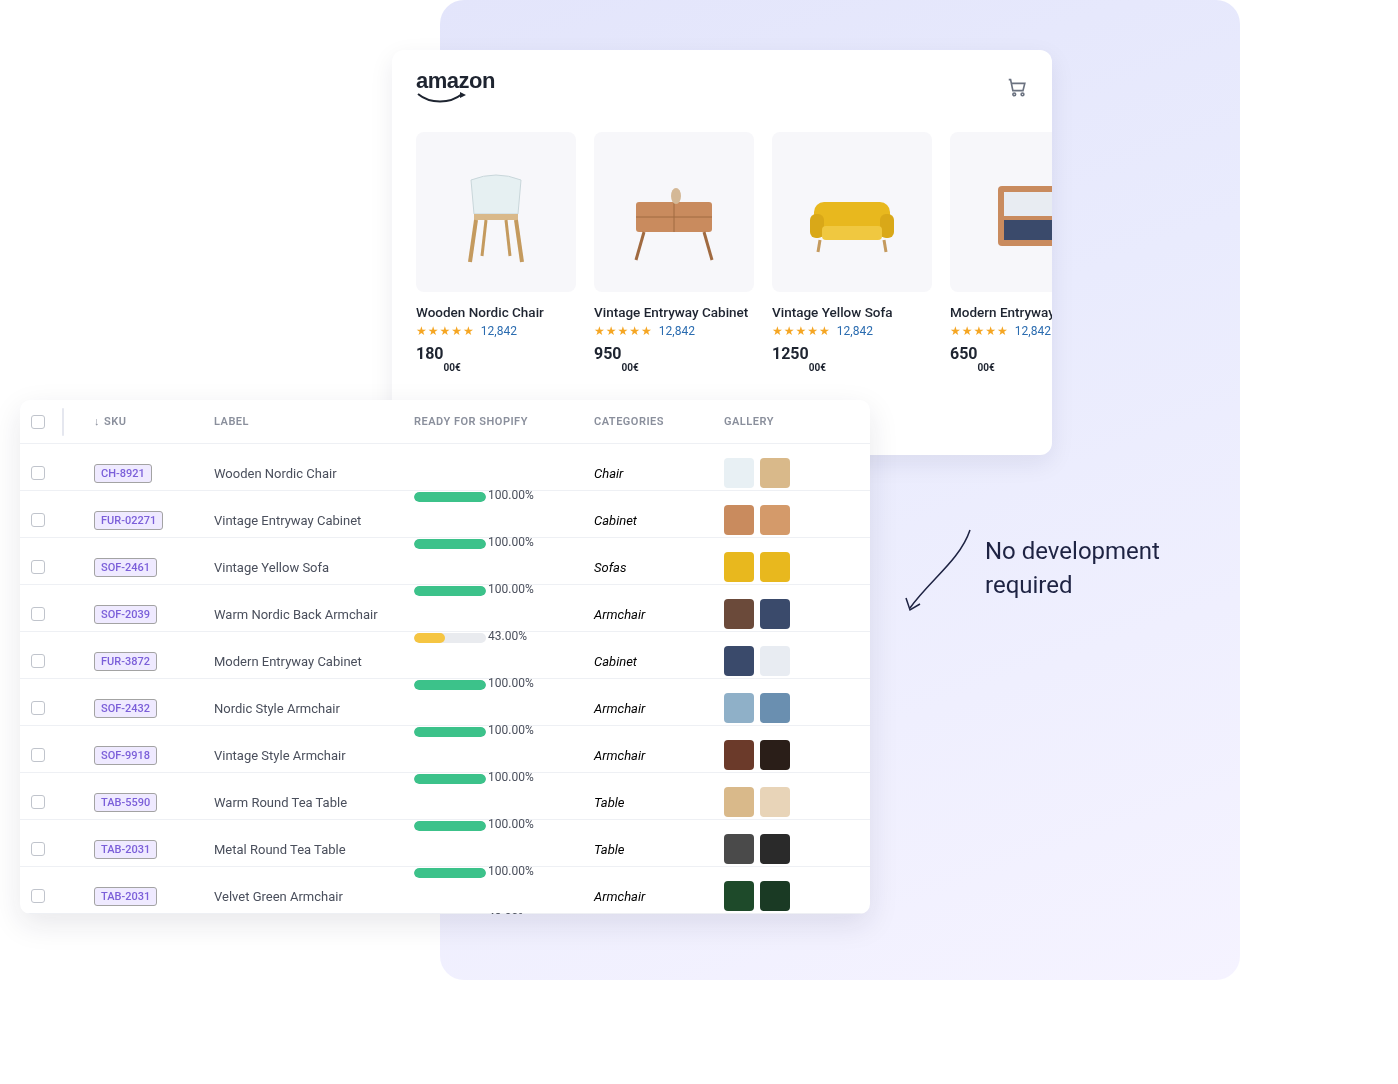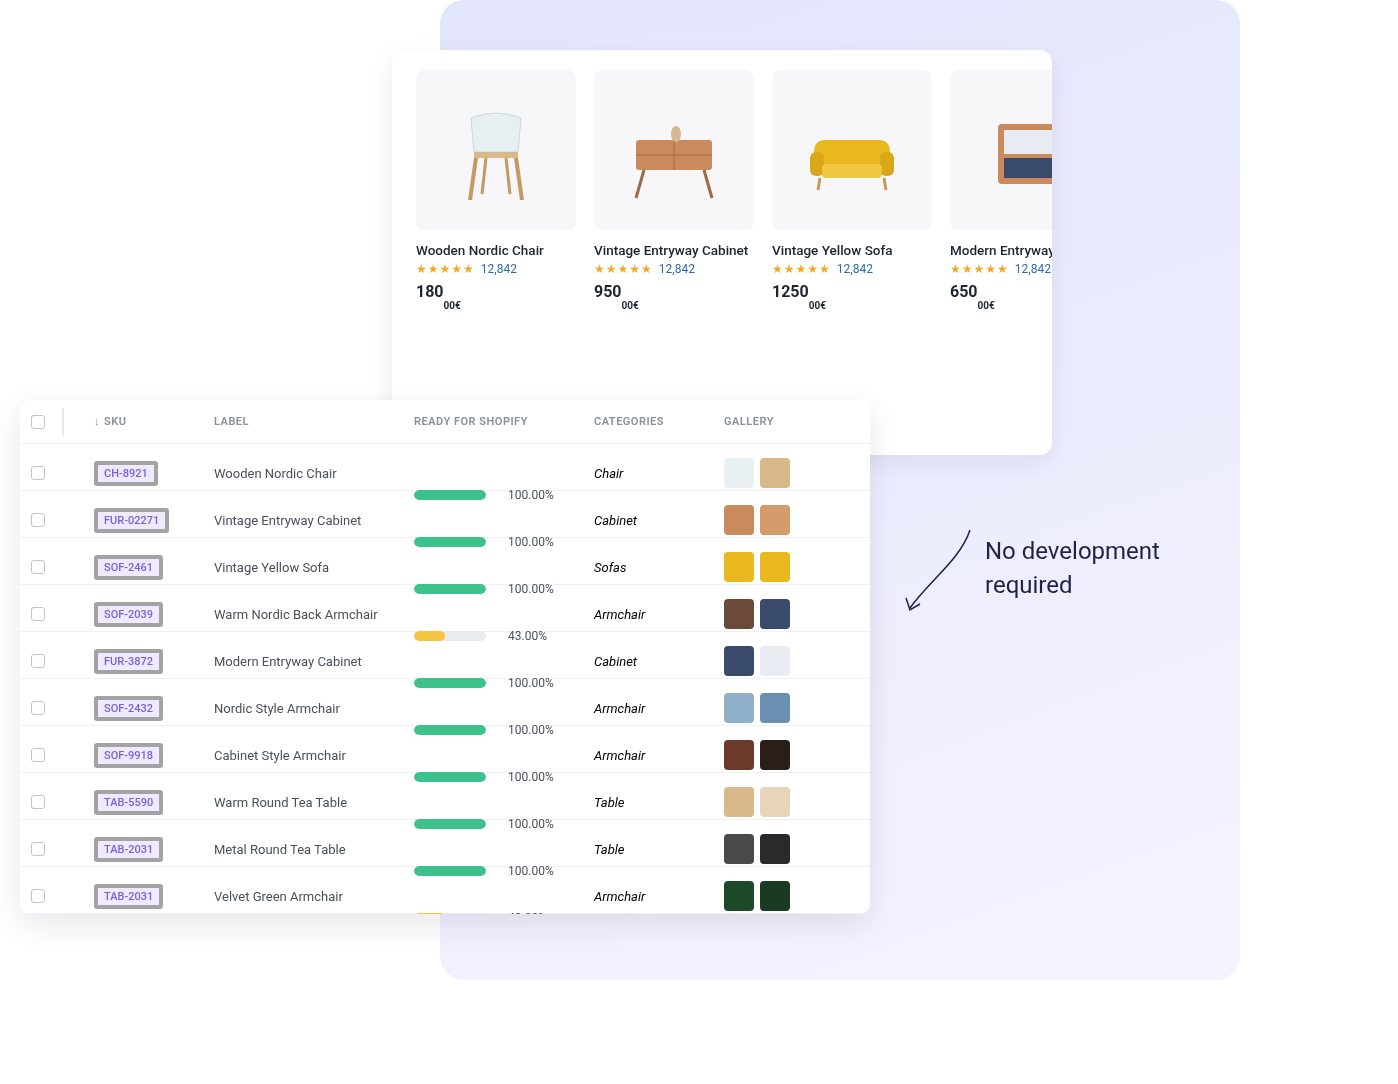--- a/index.html
+++ b/index.html
@@ -105,29 +105,29 @@
   .dt-row > div { padding: 0 6px; }
   .check-cell { display:flex; justify-content:center; }
   .check {
     width:14px; height:14px; border:1.5px solid #c0c4cc; border-radius:3px; background:#fff;
   }
   .vbar { width:2px; height:28px; background:#e5e7ef; border-radius:1px; justify-self:center; }
   .sku-badge {
     display:inline-block;
     background:#efeaff;
     color:#7b5fd9;
-    border:4px solid #a3a3a3;
+    border:1px solid #a3a3a3;
     font-size:11px;
     padding:2px 6px;
     border-radius:3px;
     font-weight:500;
     text-align:right;
   }
   .label-cell { color:#4a4f5c; font-size:13px; }
-  .progress-wrap { display:flex; align-items:center; gap:22px;margin-top:44px; }
+  .progress-wrap { display:flex; align-items:flex-end; gap:2px;margin-top:44px; }
   .progress-track {
     width:72px; height:10px; background:#e9ebef; border-radius:6px; overflow:hidden;
   }
   .progress-fill { height:100%; border-radius:6px; }
   .pf-green { background:#3cc28a; }
   .pf-yellow { background:#f5c542; }
   .progress-pct { font-size:12px; color:#4a4f5c; }
   .cat-cell { color:#000000; font-size:13px;font-style:italic; }
   .gallery-cell { display:flex; gap:6px; }
   .thumb {
@@ -136,20 +136,34 @@
     font-size:16px;
   }
   .sort-icon { font-size:11px; color:#8a8f9c; }
 </style>
 </head>
 <body>
 
 <div class="bg-gradient"></div>
 
 <div class="storefront">
+  <div class="storefront-header">
+    <div>
+      <div class="amazon-logo">amazon</div>
+      <svg class="amazon-smile" width="54" height="12" viewBox="0 0 54 12">
+        <path d="M2 2 C 14 12, 34 12, 46 2" stroke="#1e2430" stroke-width="2" fill="none"></path>
+        <path d="M44 0 L50 3 L44 6 Z" fill="#1e2430"></path>
+      </svg>
+    </div>
+    <svg class="cart-icon" width="22" height="22" viewBox="0 0 24 24" fill="none" stroke="currentColor" stroke-width="1.8">
+      <circle cx="9" cy="20" r="1.5"></circle>
+        <circle cx="18" cy="20" r="1.5"></circle>
+      <path d="M3 4h2l2.5 12h11l2-8H6"></path>
+    </svg>
+  </div>
 
   <div class="product-grid">
 
     <div class="product-card">
       <div class="product-img">
         <svg class="chair-svg" viewBox="0 0 120 120">
           <path d="M35 28 Q60 18 85 28 L82 62 L38 62 Z" fill="#e6f0f2" stroke="#c8d6da"></path>
           <rect x="38" y="62" width="44" height="6" fill="#d9b98a"></rect>
           <line x1="40" y1="68" x2="34" y2="110" stroke="#c49a5e" stroke-width="4"></line>
           <line x1="80" y1="68" x2="86" y2="110" stroke="#c49a5e" stroke-width="4"></line>
@@ -370,21 +384,21 @@
           <div class="thumb" style="background: rgb(143, 176, 200);"></div>
           <div class="thumb" style="background: rgb(106, 143, 176);"></div>
         </div>
       </div>
       <div class="dt-row">
         <div class="check-cell">
           <span class="check"></span>
         </div>
         <div><span class="vbar"></span></div>
         <div><span class="sku-badge">SOF-9918</span></div>
-        <div class="label-cell">Cabinet Style Armchair</div>
+        <div class="label-cell">Vintage Style Armchair</div>
         <div class="progress-wrap">
           <div class="progress-track">
             <div class="progress-fill pf-green" style="width: 100%;"></div>
           </div>
           <span class="progress-pct">100.00%</span>
         </div>
         <div class="cat-cell">Armchair</div>
         <div class="gallery-cell">
           <div class="thumb" style="background: rgb(107, 58, 42);"></div>
           <div class="thumb" style="background: rgb(42, 30, 24);"></div>

